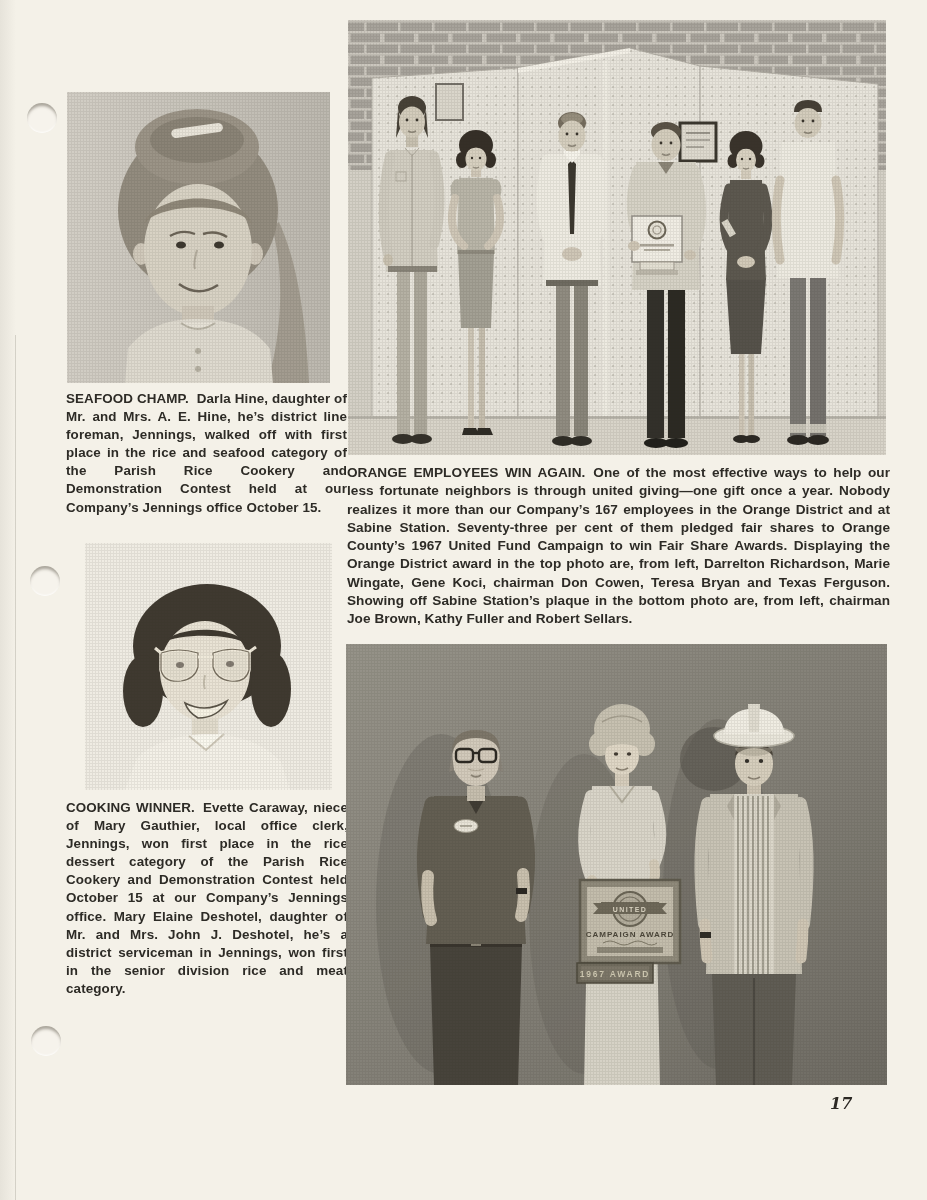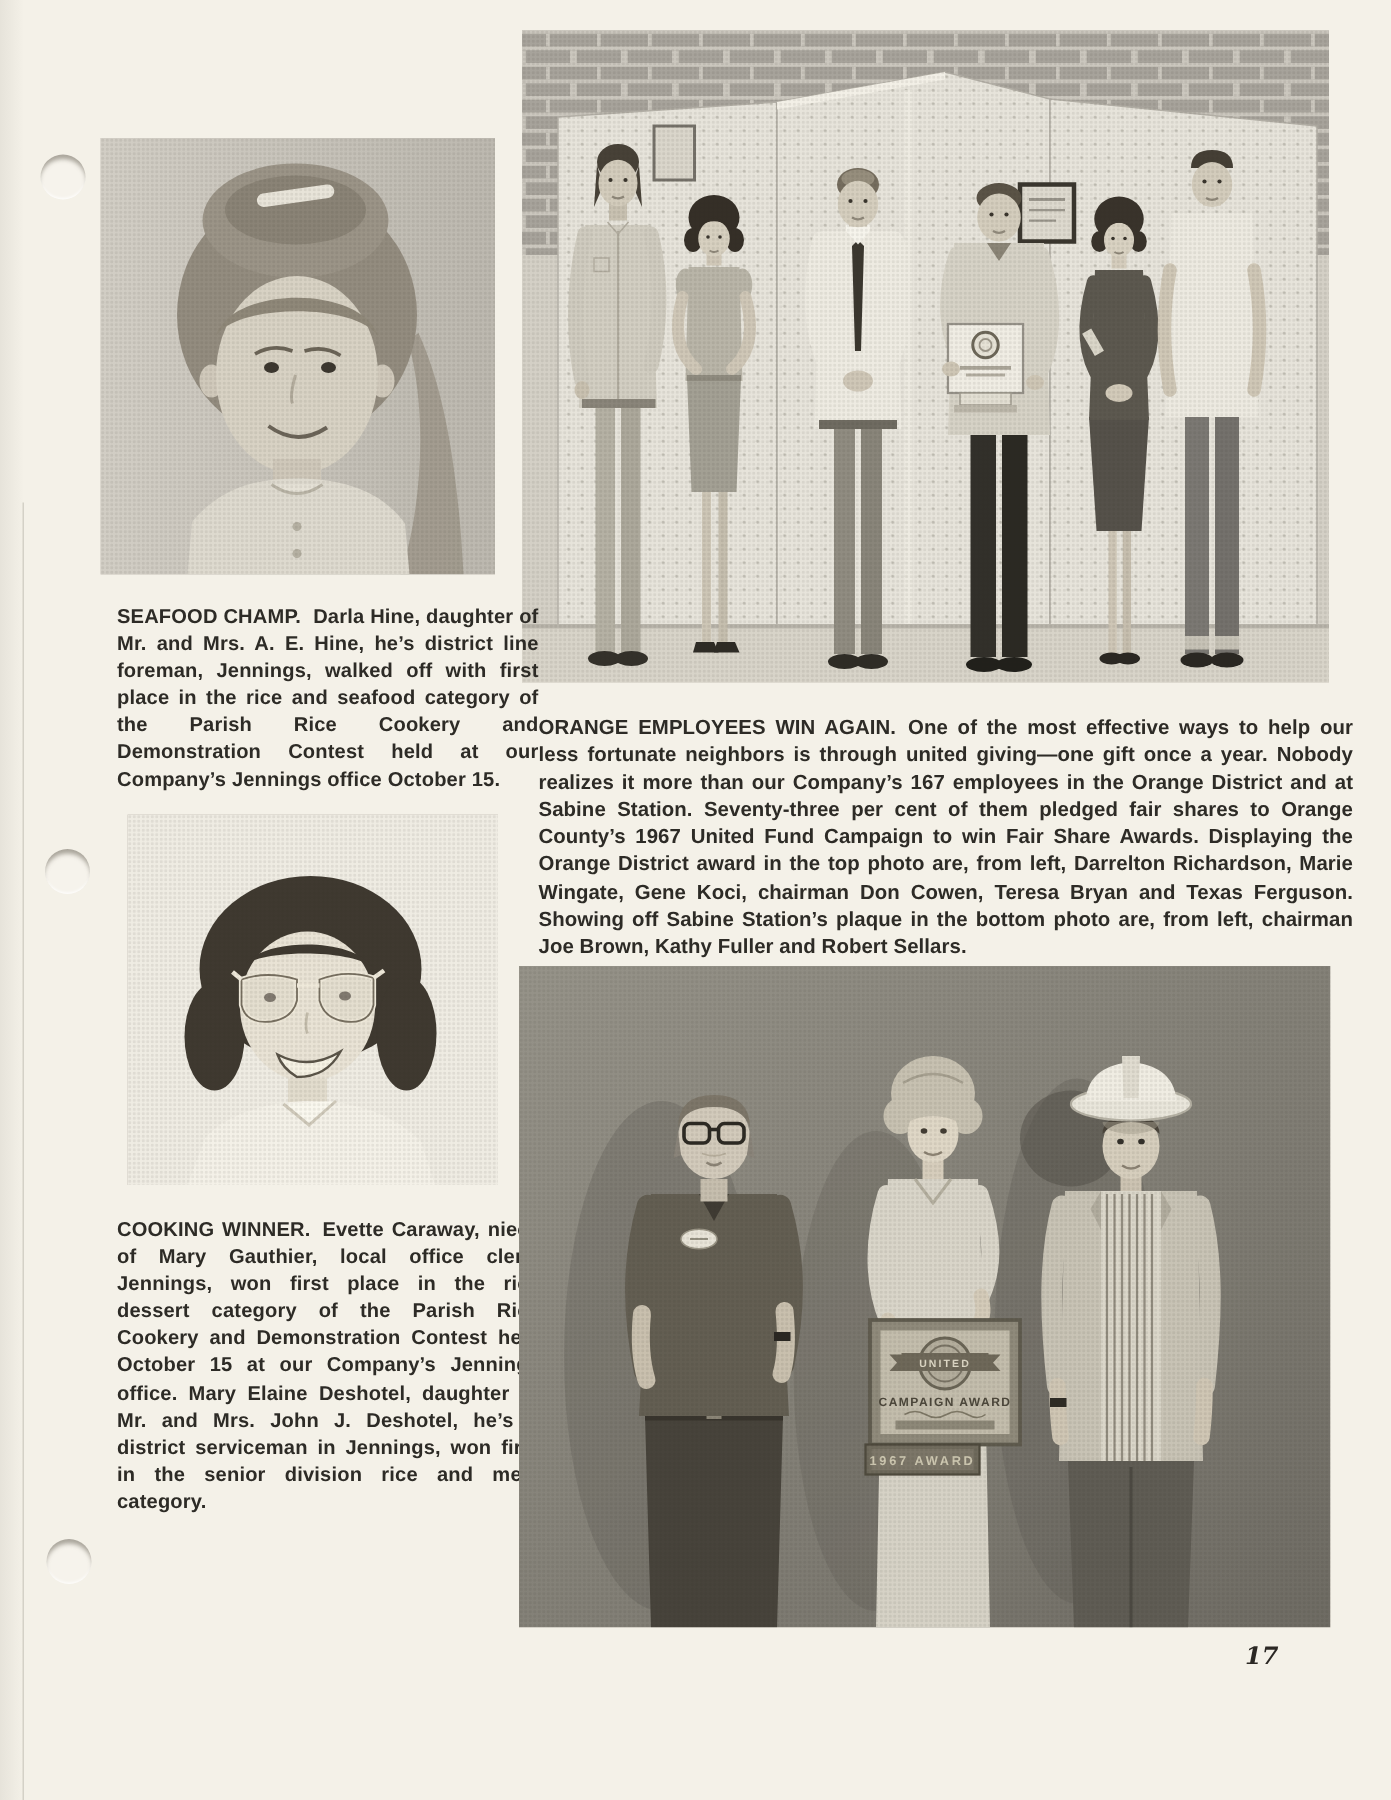--- a/index.html
+++ b/index.html
@@ -40,21 +40,21 @@
   .p3 { left: 85px;  top: 543px; width: 247px; height: 247px; background: #efece3; }
   .p4 { left: 346px; top: 644px; width: 541px; height: 441px; }
 
   .halftone {
     position: absolute; inset: 0; pointer-events: none;
     background-image: radial-gradient(rgba(42,38,28,0.08) 1px, transparent 1.25px);
     background-size: 3px 3px;
   }
 
   .caption {
-    position: absolute; margin: 12px;
+    position: absolute; margin: 0;
     color: #2d2b26; font-weight: 700; text-align: justify;
   }
   .c1  { left: 66px;  top: 390px; width: 281px; font-size: 13.4px; line-height: 18.1px; letter-spacing: .12px; }
   .cor { left: 347px; top: 464px; width: 543px; font-size: 13.6px; line-height: 18.3px; letter-spacing: .05px; }
   .c2  { left: 66px;  top: 799px; width: 282px; font-size: 13.4px; line-height: 18.1px; letter-spacing: .12px; }
   .cap-title { margin-right: 8px; }
 
   .pageno {
     position: absolute; left: 830px; top: 1094px; width: 40px; 
     font-family: "DejaVu Serif", serif; font-style: italic; font-weight: 700;

